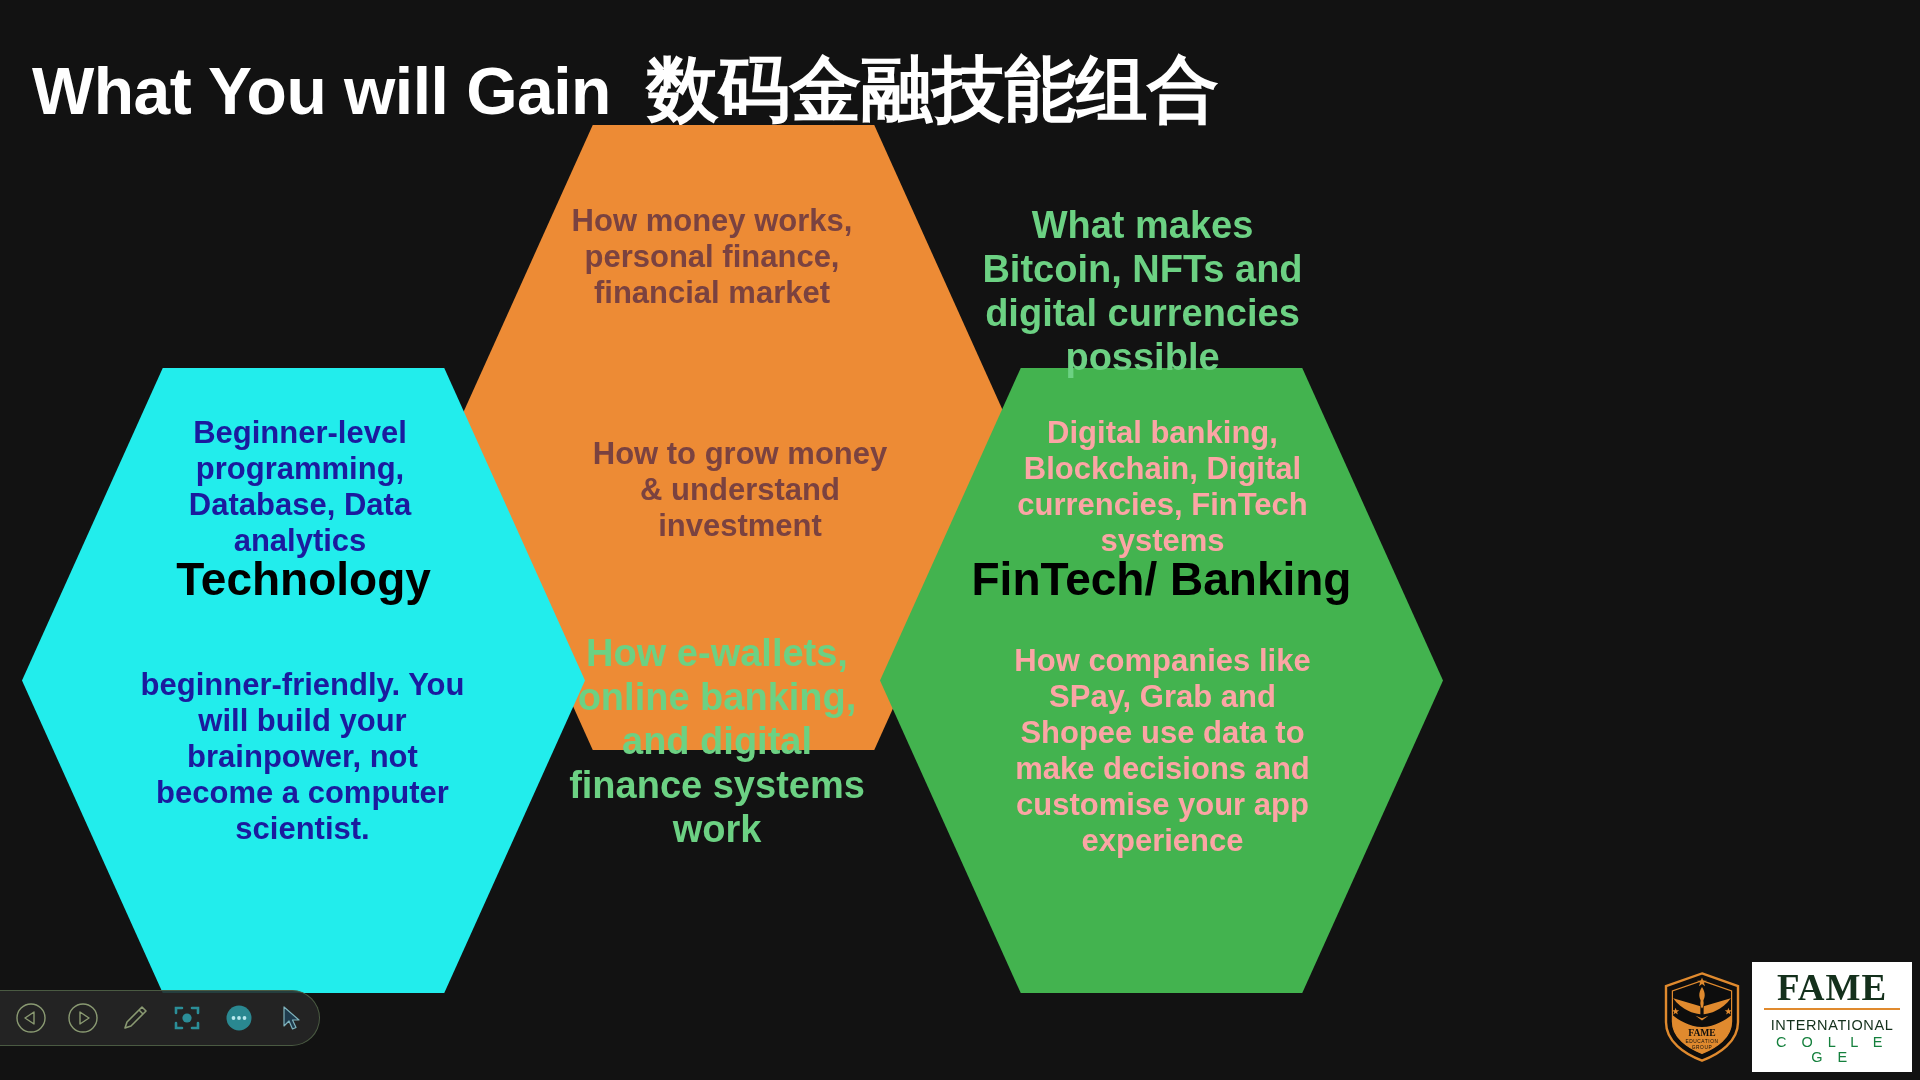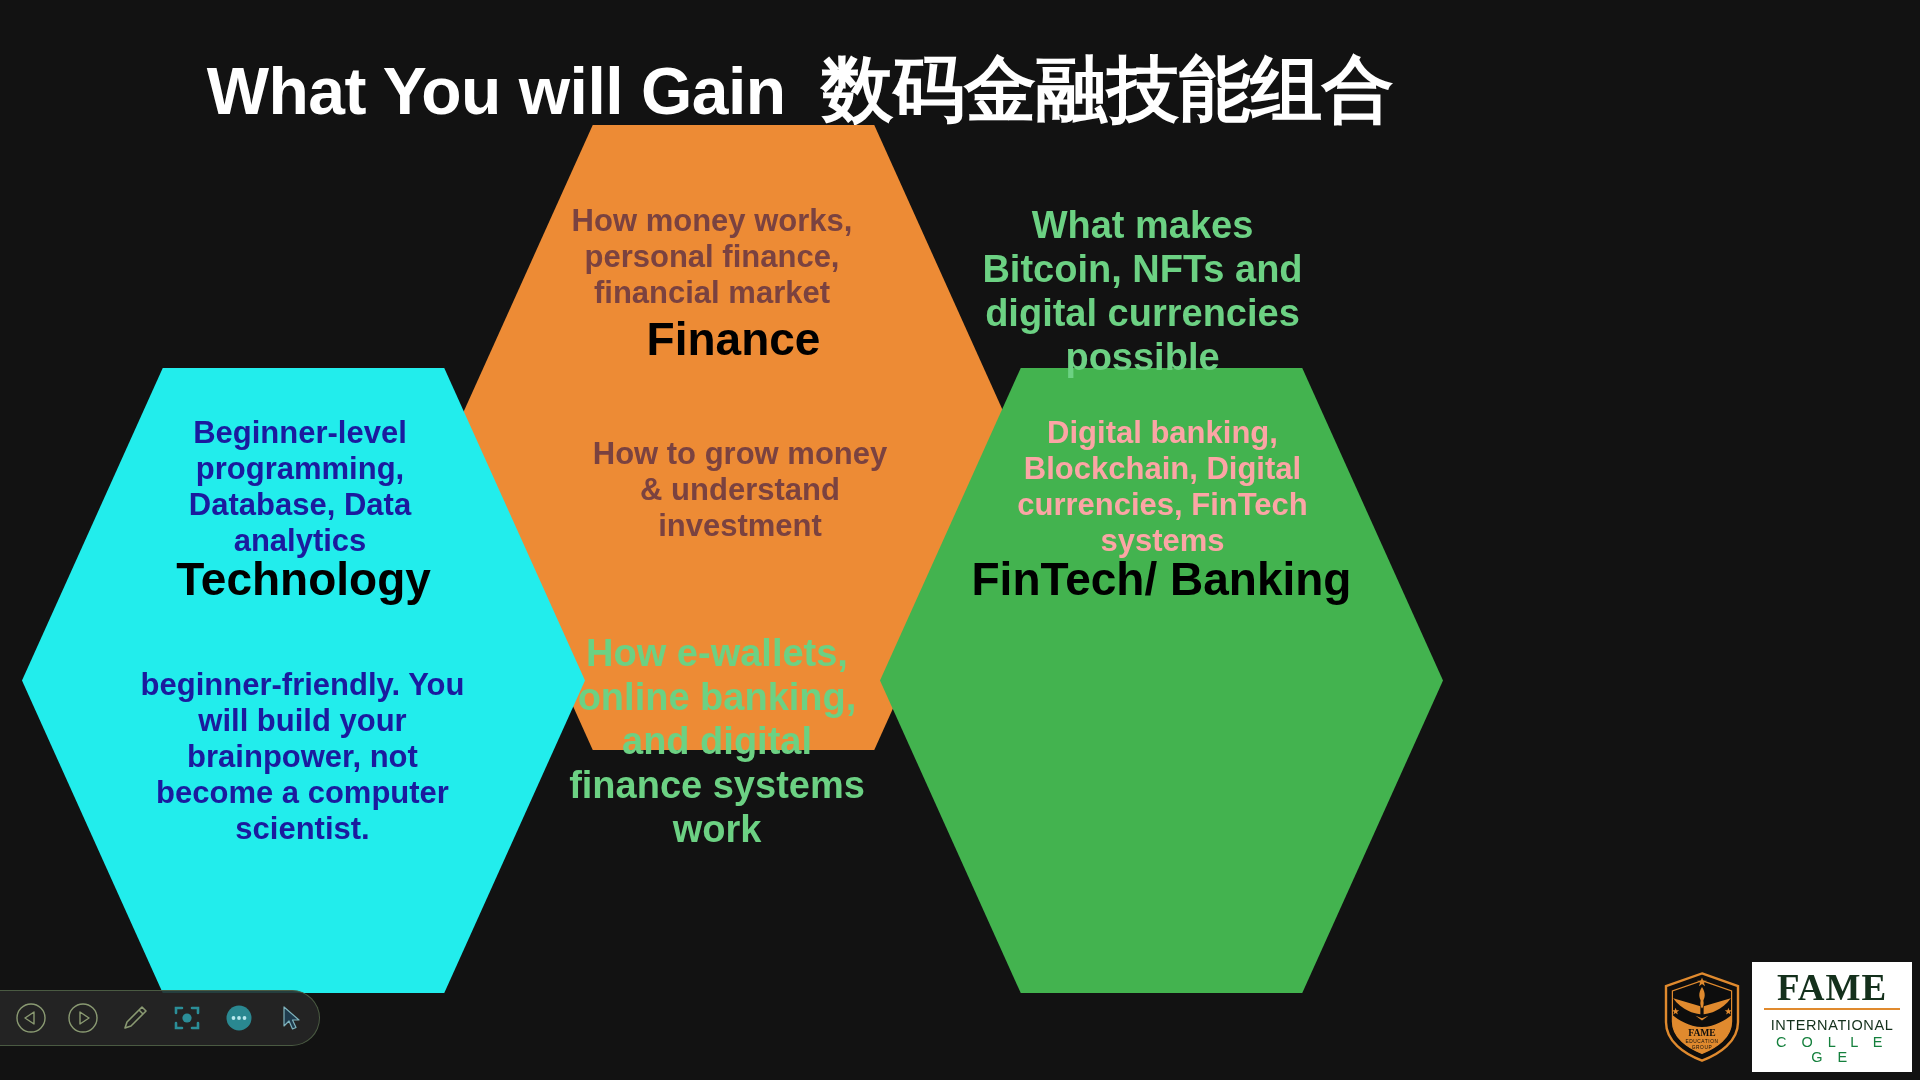--- a/index.html
+++ b/index.html
@@ -13,27 +13,28 @@
     position:relative;
     width:1920px; height:1080px;
     background:#121212;
   }
 
   
   #title {
     position:absolute;
     left:0; top:52px;
     width:1600px;
-    text-align:center;
+    text-align:left;
     color:#ffffff;
     font-size:66px;
     font-weight:bold;
     letter-spacing:-0.5px;
     white-space:nowrap;
     line-height:1.05;
+    padding-left:32px;
   }
   #title .cn { font-size:72px; }
 
   
   .hex {
     position:absolute;
     clip-path: polygon(25% 0%, 75% 0%, 100% 50%, 75% 100%, 25% 100%, 0% 50%);
   }
   #hex-finance {
     left:452px; top:125px;
@@ -168,34 +169,34 @@
   <div id="title">
     <span>What You will Gain</span><span>&nbsp;&nbsp;</span><span class="cn">数码金融技能组合</span>
   </div>
 
   <div class="hex" id="hex-finance"></div>
   <div class="hex" id="hex-technology"></div>
   <div class="hex" id="hex-fintech"></div>
 
   <div class="txt txt-orange" id="t-finance-top">How money works, personal finance, financial market</div>
 
-  <div class="hex-label" id="label-finance">Finance</div>
 
   <div class="txt txt-orange" id="t-finance-bottom">How to grow money &amp; understand investment</div>
 
   <div class="txt txt-cyan" id="t-tech-top">Beginner-level programming, Database, Data analytics</div>
 
   <div class="hex-label" id="label-technology">Technology</div>
 
   <div class="txt txt-cyan" id="t-tech-bottom">beginner-friendly. You will build your brainpower, not become a computer scientist.</div>
 
   <div class="txt txt-dark" id="t-fintech-top">Digital banking, Blockchain, Digital currencies, FinTech systems</div>
 
   <div class="hex-label" id="label-fintech">FinTech/ Banking</div>
 
+  <div class="txt txt-dark" id="t-fintech-bottom">How companies like SPay, Grab and Shopee use data to make decisions and customise your app experience</div>
 
   <div class="txt txt-green" id="t-green-topright">What makes Bitcoin, NFTs and digital currencies possible</div>
 
   <div class="txt txt-green" id="t-green-bottom">How e-wallets, online banking, and digital finance systems work</div>
 
   <div id="toolbar">
 
     <div class="tb-btn">
       <svg width="32" height="32" viewBox="0 0 32 32">
         <circle cx="16" cy="16" r="14" fill="none" stroke="#8a9a72" stroke-width="1.4"></circle>

